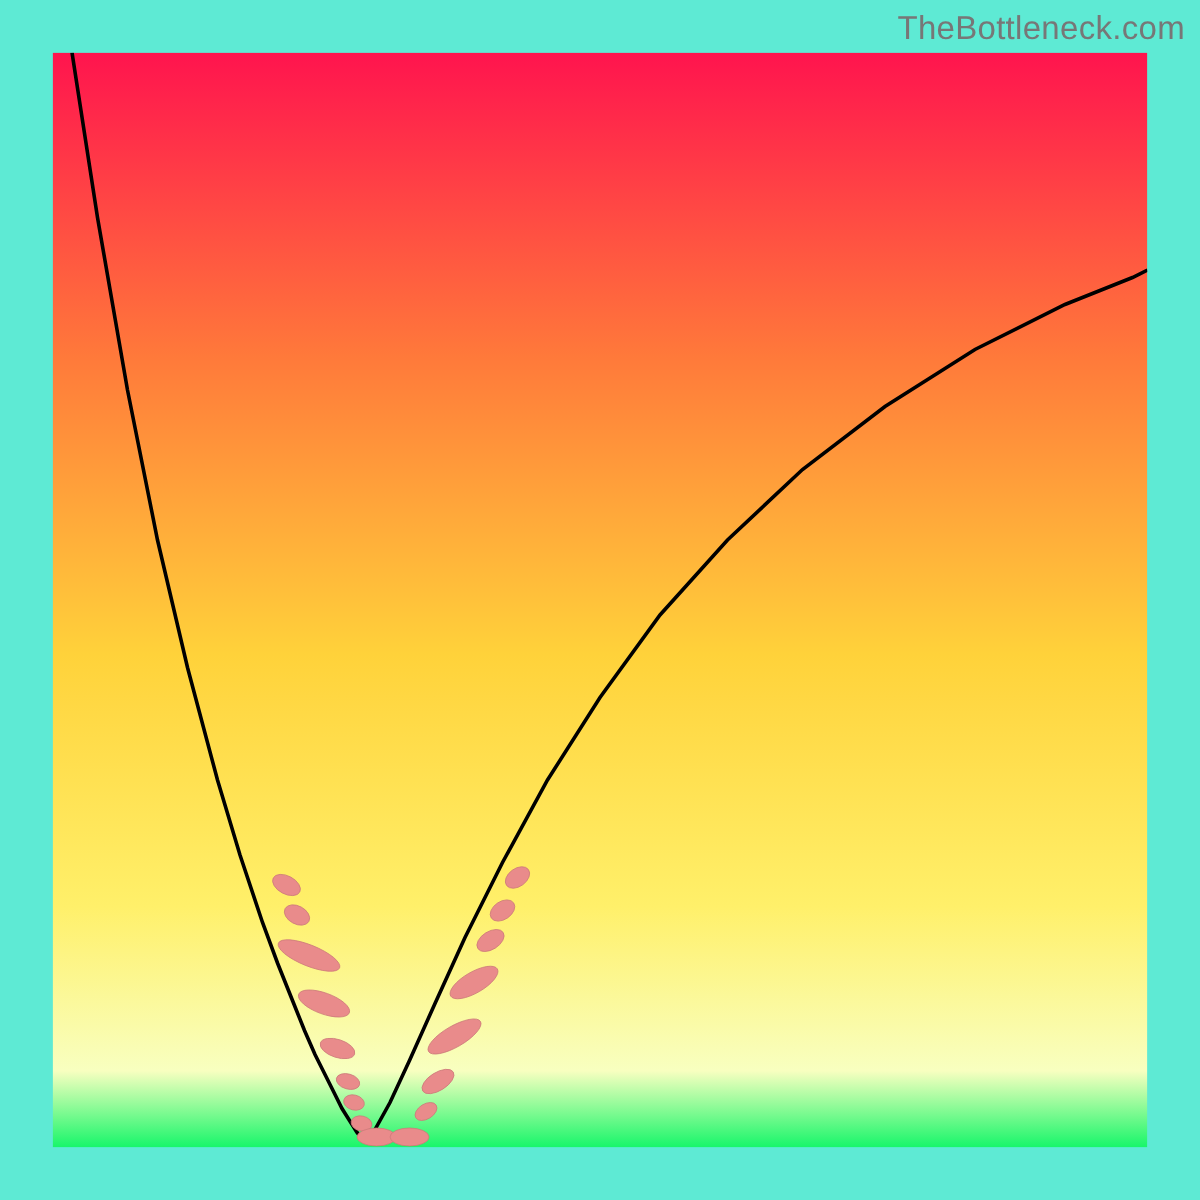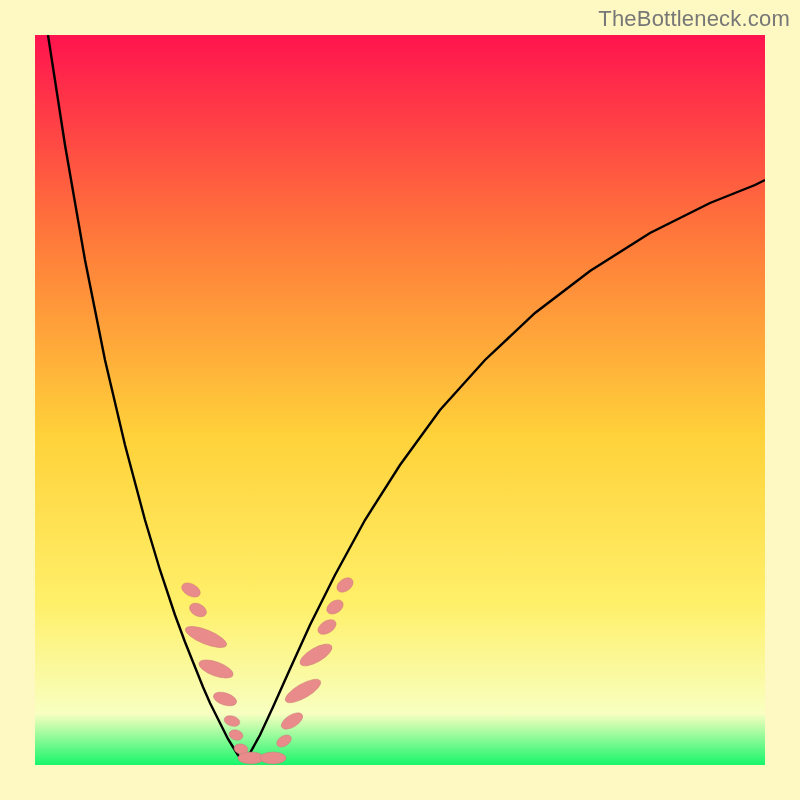--- a/index.html
+++ b/index.html
@@ -10,21 +10,21 @@
     overflow: hidden;
     background: #000;
     font-family: Arial, Helvetica, sans-serif;
   }
   .frame {
     position: absolute;
     left: 0;
     top: 0;
     width: 800px;
     height: 800px;
-    background: #fef9c3;
+    background: #5eead4;
   }
   .plot-area {
     position: absolute;
     left: 35px;
     top: 35px;
     width: 730px;
     height: 730px;
     overflow: hidden;
   }
   .watermark {

